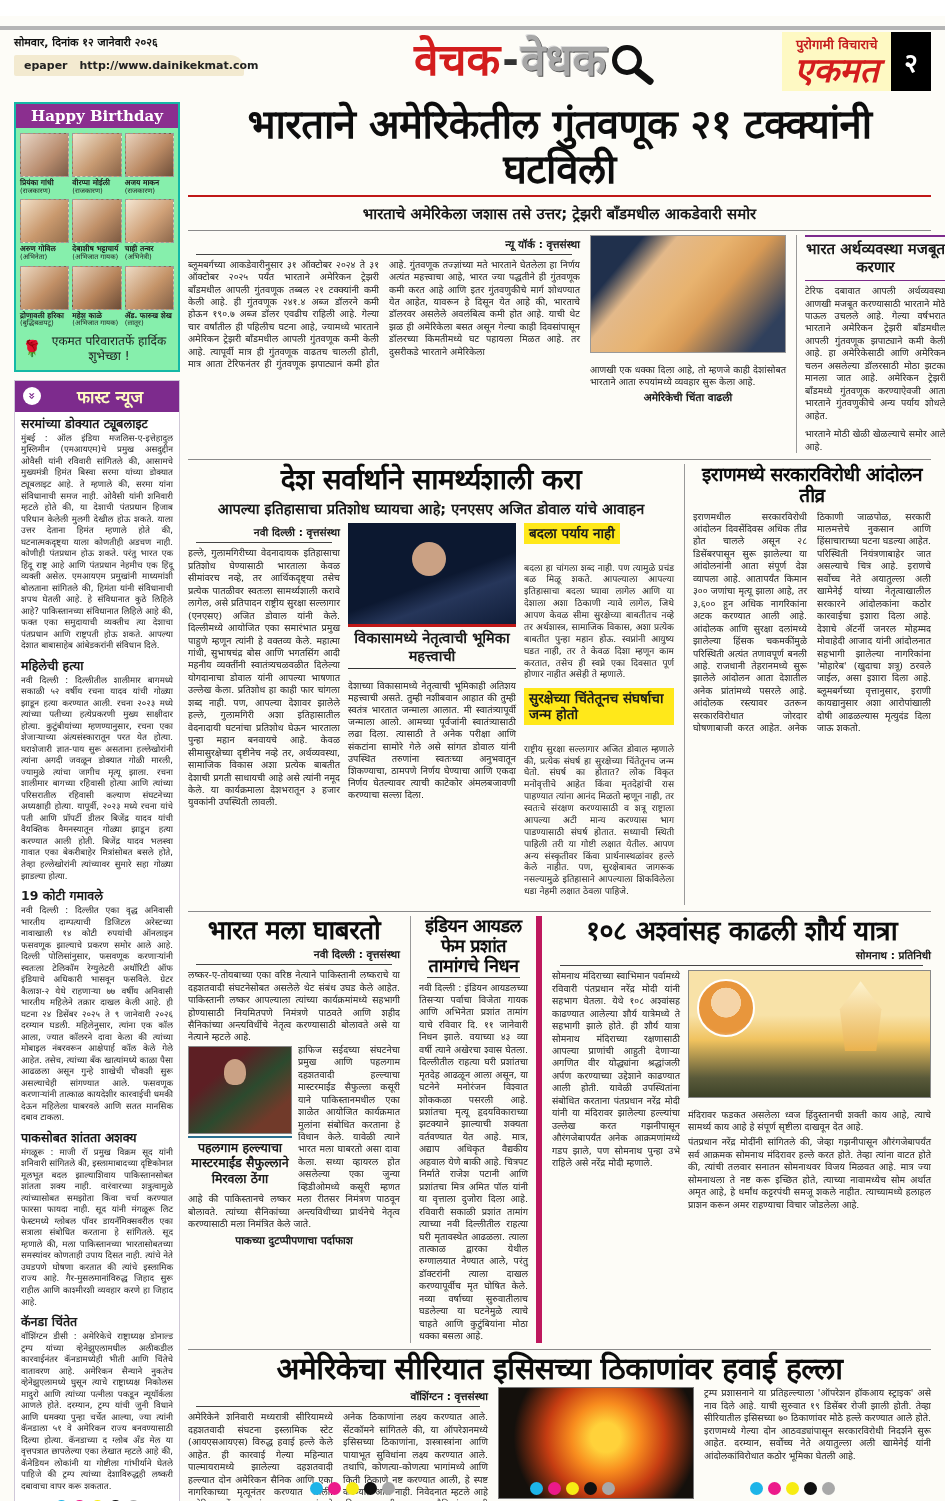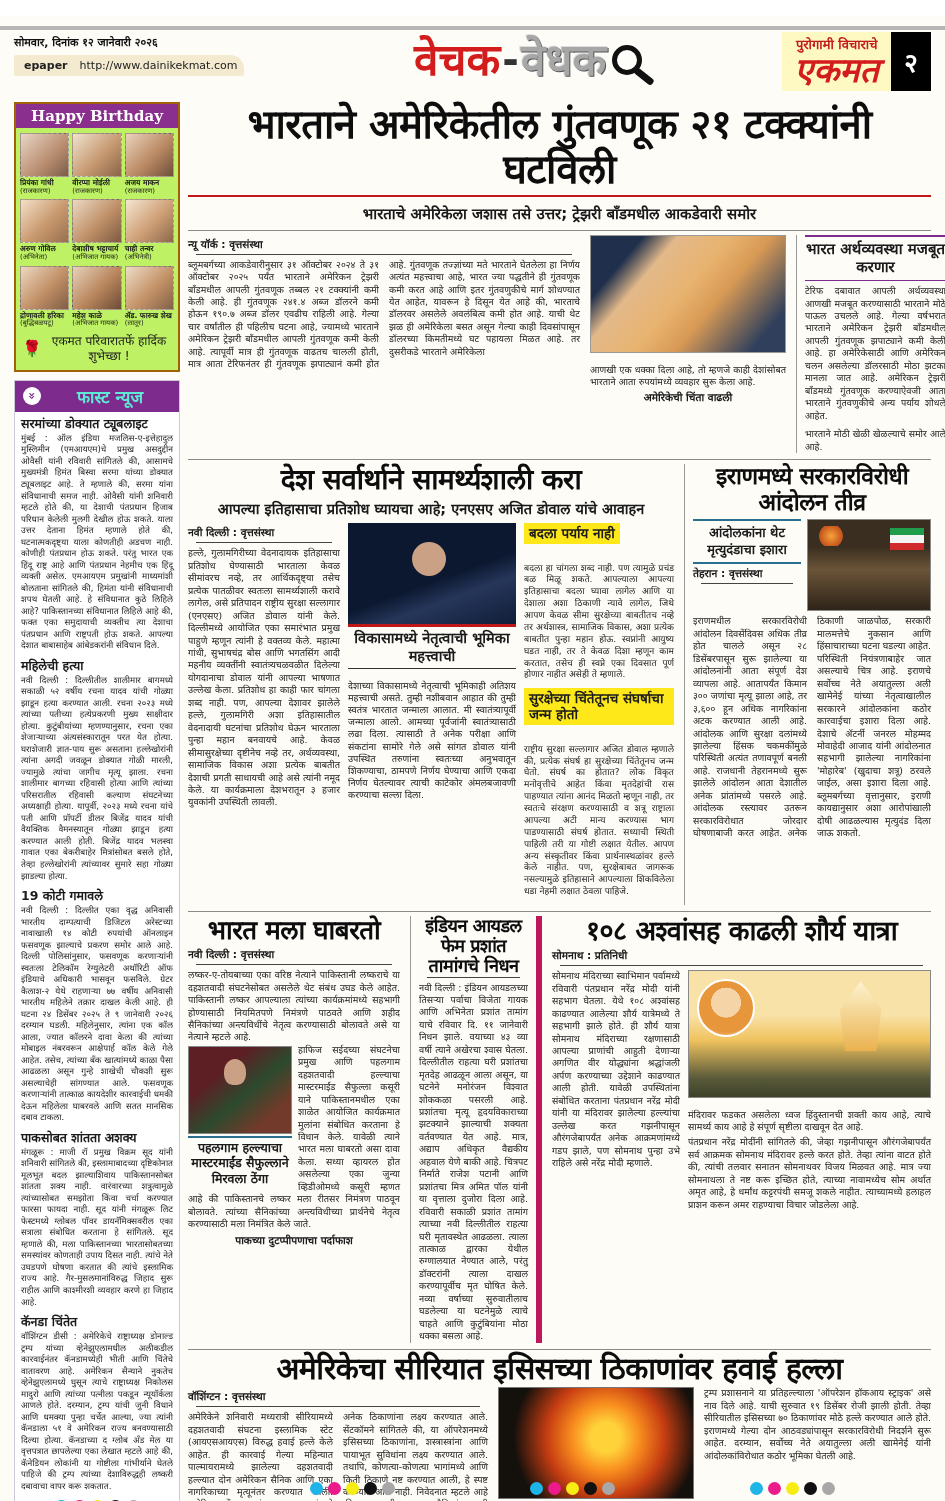--- a/index.html
+++ b/index.html
@@ -8,72 +8,72 @@
 
   
   .hdr { border-top:16px solid #fff; }
   .hdr-rule { height:4px; background:#b5b5b5; margin:10px 0 0; }
   .hdr-row { display:flex; align-items:flex-start; padding:2px 14px 0; height:66px; }
   .hdr-left { width:260px; }
   .date-line { font-size:11px; font-weight:bold; color:#111; padding-top:2px; }
   .epaper-strip { margin-top:6px; background:#f3ead0; border-radius:2px 14px 2px 2px; padding:4px 10px; display:flex; align-items:center; gap:6px; width:230px; }
   .mouse-dot { width:10px; height:10px; border-radius:50%; background:#d22a1f; display:inline-block; }
   .epaper-label { font-size:11px; font-weight:bold; color:#222; }
-  .epaper-url { font-size:11px; font-weight:normal; color:#222; text-decoration:none; }
+  .epaper-url { font-size:11px; font-weight:bold; color:#222; text-decoration:none; }
   .hdr-center { flex:1; display:flex; justify-content:center; align-items:center; gap:2px; padding-top:6px; }
   .vechak { font-size:44px; font-weight:bold; color:#d31d1d; line-height:1; }
   .hdr-dash { font-size:40px; font-weight:bold; color:#333; line-height:1; }
   .vedhak { font-size:44px; font-weight:bold; color:#a7a7a7; text-shadow:1px 1px 0 #555, -1px -1px 0 #ddd; line-height:1; }
   .mag { width:30px; height:30px; border:5px solid #111; border-radius:50%; position:relative; margin-left:4px; background:rgba(255,255,255,.3); }
   .mag::after { content:""; position:absolute; width:22px; height:7px; background:#111; right:-18px; bottom:-10px; transform:rotate(38deg); border-radius:3px; }
   .hdr-right { display:flex; align-items:stretch; }
   .mast-box { background:#fef9c3; padding:3px 12px 4px; text-align:center; }
   .mast-tag { font-size:13px; font-weight:bold; color:#c41d1d; }
   .mast-name { font-size:34px; font-weight:bold; font-style:italic; color:#d31d1d; font-family:"DejaVu Serif", serif; line-height:1; }
   .pageno { background:#000; color:#fff; width:40px; display:flex; align-items:center; justify-content:center; font-size:26px; font-weight:bold; }
 
   
   .content { display:flex; gap:8px; padding:6px 14px 0; }
   .sidebar { width:166px; flex:none; }
   .main { flex:1; min-width:0; }
 
   
-  .bday { border:2px solid #a16207; background:#bef264; }
+  .bday { border:2px solid #14b8a6; background:#86efac; }
   .bday-title { background:#8b2f8f; color:#fff; text-align:center; font-size:15px; font-weight:bold; font-family:"DejaVu Serif", serif; padding:3px 0; }
   .bday-grid { display:grid; grid-template-columns:repeat(3,1fr); gap:4px 3px; padding:5px 4px 2px; }
   .bperson { text-align:left; }
   .bphoto { width:100%; height:44px; border:1px dashed #9a9a9a; }
   .bname { font-size:7.5px; font-weight:bold; line-height:1.15; margin-top:2px; }
   .brole { font-size:7px; line-height:1.1; }
   .p1{background:linear-gradient(135deg,#e8d6c6,#b98d6f 60%,#7a5c48);} .p2{background:linear-gradient(135deg,#efe3cf,#c79a72 55%,#8a6448);}
   .p3{background:linear-gradient(135deg,#e9d3bd,#bb8a64 55%,#6e4f3a);} .p4{background:linear-gradient(135deg,#f2e0c8,#c9996e 55%,#96704e);}
   .p5{background:linear-gradient(135deg,#ead9c3,#c09068 55%,#7c5a42);} .p6{background:linear-gradient(135deg,#f4e6d2,#cfa077 55%,#8d684c);}
   .p7{background:linear-gradient(135deg,#ecd9c2,#c18f66 55%,#7f5e45);} .p8{background:linear-gradient(135deg,#e7d2ba,#b8855c 55%,#6b4c37);}
   .p9{background:linear-gradient(135deg,#eedcc6,#c49368 55%,#836148);}
   .bday-greet { display:flex; align-items:center; gap:4px; padding:4px 6px 6px; }
   .rose { font-size:16px; }
   .greet-text { font-size:12px; font-weight:normal; text-align:center; flex:1; line-height:1.25; }
 
   
   .fast { margin-top:8px; border:1px solid #cfc8d8; background:#fff; }
   .fast-head { background:#7d2b8d; display:flex; align-items:center; gap:8px; padding:4px 8px; }
   .fast-icon { width:18px; height:18px; border-radius:50%; background:#fff; color:#7d2b8d; display:flex; align-items:center; justify-content:center; font-size:12px; font-weight:bold; }
   .fast-icon span { display:inline-block; transform:rotate(90deg); line-height:1; }
-  .fast-title { color:#5eead4; font-size:17px; font-weight:bold; flex:1; text-align:center; }
+  .fast-title { color:#fef9c3; font-size:17px; font-weight:bold; flex:1; text-align:center; }
   .fn-item { padding:4px 6px 2px; }
   .fn-h { font-size:12.5px; font-weight:bold; line-height:1.2; margin-bottom:2px; }
   .fn-b { font-size:8.6px; text-align:justify; line-height:1.34; color:#222; }
   .sb-dots { display:flex; gap:5px; justify-content:center; padding:6px 0 4px; }
 
   
   .rule { border:none; border-top:1px solid #8a8a8a; margin:4px 0; }
   .red-rule { border:none; border-top:2.5px solid #c01818; margin:3px 0; }
   .headline { font-weight:bold; color:#0d0d0d; text-align:center; line-height:1.12; letter-spacing:-.5px; }
   .subhead { font-weight:bold; text-align:center; font-size:15px; color:#191919; padding:3px 0; }
-  .dateline { font-weight:bold; font-size:10.5px; text-align:left; padding:2px 0 3px; }
+  .dateline { font-weight:bold; font-size:10.5px; text-align:right; padding:2px 0 3px; }
   .dl-rule { border:none; border-top:1px solid #444; margin:0 8px 4px; }
   .body { font-size:9.3px; text-align:justify; line-height:1.34; color:#1c1c1c; }
   .cols2 { column-count:2; column-gap:10px; }
   .caption { font-size:9.3px; text-align:justify; line-height:1.3; padding-top:11px; }
   .boldline { font-weight:bold; font-size:10.5px; text-align:center; padding-top:2px; }
   .ph { width:100%; }
   figure { margin:0; }
 
   
   .s1-row { display:flex; gap:10px; margin-top:2px; }
@@ -90,21 +90,21 @@
   .d-row { display:flex; gap:8px; margin-top:2px; }
   .d-col1 { width:152px; flex:none; }
   .d-fig { width:168px; flex:none; }
   .ph-doval { height:104px; background:linear-gradient(160deg,#0c1830 0 55%,#26365a 70%,#101d38); border-bottom:3px solid #c01818; position:relative; }
   .ph-doval::after { content:""; position:absolute; left:38%; top:18%; width:34px; height:34px; border-radius:50%; background:#caa184; }
   .cap-head { font-weight:bold; font-size:14.5px; text-align:center; line-height:1.2; border-bottom:1px solid #333; padding:3px 0; }
   .hl-col { flex:1; }
   .hl-head { background:#ffe81a; font-weight:bold; font-size:13.5px; padding:2px 5px; display:inline-block; line-height:1.2; }
   .hl-body { font-size:9px; text-align:justify; line-height:1.32; margin:19px 0 7px; }
   .iran { flex:1; border-left:1px solid #999; padding-left:8px; }
-  .iran-h { font-size:23px; }
+  .iran-h { font-size:19px; }
   .iran-top { display:flex; gap:6px; margin-top:4px; }
   .iran-left { width:108px; flex:none; }
   .deathbox { border-top:2px solid #2a6f8f; border-bottom:2px solid #2a6f8f; font-weight:bold; font-size:13px; text-align:center; padding:4px 2px; line-height:1.25; }
   .ph-iran { height:92px; background:linear-gradient(180deg,#3a2e20 0 30%,#6b5438 55%,#2e2418); position:relative; border:1px solid #888; }
   .ph-iran::before { content:""; position:absolute; right:6px; top:8px; width:34px; height:22px; background:linear-gradient(180deg,#1f9d4b 0 33%,#f4f4f4 33% 66%,#cf2b2b 66%); }
   .ph-iran::after { content:""; position:absolute; left:10px; top:6px; width:26px; height:20px; background:radial-gradient(circle,#f7a23b,#c3531d 70%,transparent 75%); }
   .iran-body { margin-top:4px; }
 
   
   .row3 { display:flex; gap:10px; border-top:1px solid #8a8a8a; margin-top:6px; padding-top:4px; }
@@ -329,30 +329,20 @@
               <div class="hl-head">बदला पर्याय नाही</div>
               <div class="hl-body">बदला हा चांगला शब्द नाही. पण त्यामुळे प्रचंड बळ मिळू शकते. आपल्याला आपल्या इतिहासाचा बदला घ्यावा लागेल आणि या देशाला अशा ठिकाणी न्यावे लागेल, जिथे आपण केवळ सीमा सुरक्षेच्या बाबतीतच नव्हे तर अर्थशास्त्र, सामाजिक विकास, अशा प्रत्येक बाबतीत पुन्हा महान होऊ. स्वप्नांनी आयुष्य घडत नाही, तर ते केवळ दिशा म्हणून काम करतात, तसेच ही स्वप्ने एका दिवसात पूर्ण होणार नाहीत असेही ते म्हणाले.</div>
               <div class="hl-head">सुरक्षेच्या चिंतेतूनच संघर्षाचा जन्म होतो</div>
               <div class="hl-body">राष्ट्रीय सुरक्षा सल्लागार अजित डोवाल म्हणाले की, प्रत्येक संघर्ष हा सुरक्षेच्या चिंतेतूनच जन्म घेतो. संघर्ष का होतात? लोक विकृत मनोवृत्तीचे आहेत किंवा मृतदेहांची रास पाहण्यात त्यांना आनंद मिळतो म्हणून नाही, तर स्वतःचे संरक्षण करण्यासाठी व शत्रू राष्ट्राला आपल्या अटी मान्य करण्यास भाग पाडण्यासाठी संघर्ष होतात. सध्याची स्थिती पाहिली तरी या गोष्टी लक्षात येतील. आपण अन्य संस्कृतीवर किंवा प्रार्थनास्थळांवर हल्ले केले नाहीत. पण, सुरक्षेबाबत जागरूक नसल्यामुळे इतिहासाने आपल्याला शिकविलेला धडा नेहमी लक्षात ठेवला पाहिजे.</div>
             </div>
           </div>
         </section>
 
         <section class="iran">
           <h1 class="headline iran-h">इराणमध्ये सरकारविरोधी आंदोलन तीव्र</h1>
-          <div class="iran-top">
-            <div class="iran-left">
-              <div class="deathbox">आंदोलकांना थेट मृत्युदंडाचा इशारा</div>
-              <div class="dateline">तेहरान : वृत्तसंस्था</div>
-              <hr class="dl-rule">
-            </div>
-            <figure style="flex:1;">
-              <div class="ph ph-iran"></div>
-            </figure>
-          </div>
           <div class="body cols2 iran-body">इराणमधील सरकारविरोधी आंदोलन दिवसेंदिवस अधिक तीव्र होत चालले असून २८ डिसेंबरपासून सुरू झालेल्या या आंदोलनांनी आता संपूर्ण देश व्यापला आहे. आतापर्यंत किमान ३०० जणांचा मृत्यू झाला आहे, तर ३,६०० हून अधिक नागरिकांना अटक करण्यात आली आहे. आंदोलक आणि सुरक्षा दलांमध्ये झालेल्या हिंसक चकमकींमुळे परिस्थिती अत्यंत तणावपूर्ण बनली आहे. राजधानी तेहरानमध्ये सुरू झालेले आंदोलन आता देशातील अनेक प्रांतांमध्ये पसरले आहे. आंदोलक रस्त्यावर उतरून सरकारविरोधात जोरदार घोषणाबाजी करत आहेत. अनेक ठिकाणी जाळपोळ, सरकारी मालमत्तेचे नुकसान आणि हिंसाचाराच्या घटना घडल्या आहेत. परिस्थिती नियंत्रणाबाहेर जात असल्याचे चित्र आहे. इराणचे सर्वोच्च नेते अयातुल्ला अली खामेनेई यांच्या नेतृत्वाखालील सरकारने आंदोलकांना कठोर कारवाईचा इशारा दिला आहे. देशाचे ॲटर्नी जनरल मोहम्मद मोवाहेदी आजाद यांनी आंदोलनात सहभागी झालेल्या नागरिकांना 'मोहारेब' (खुदाचा शत्रू) ठरवले जाईल, असा इशारा दिला आहे. ब्लूमबर्गच्या वृत्तानुसार, इराणी कायद्यानुसार अशा आरोपांखाली दोषी आढळल्यास मृत्युदंड दिला जाऊ शकतो.</div>
         </section>
       </div>
 
       <div class="row3">
         <section class="c1">
           <h1 class="headline" style="font-size:26px;">भारत मला घाबरतो</h1>
           <div class="dateline">नवी दिल्ली : वृत्तसंस्था</div>
           <hr class="dl-rule">
           <div class="body">लष्कर-ए-तोयबाच्या एका वरिष्ठ नेत्याने पाकिस्तानी लष्कराचे या दहशतवादी संघटनेसोबत असलेले थेट संबंध उघड केले आहेत. पाकिस्तानी लष्कर आपल्याला त्यांच्या कार्यक्रमांमध्ये सहभागी होण्यासाठी नियमितपणे निमंत्रणे पाठवते आणि शहीद सैनिकांच्या अन्त्यविधींचे नेतृत्व करण्यासाठी बोलावते असे या नेत्याने म्हटले आहे.</div>

